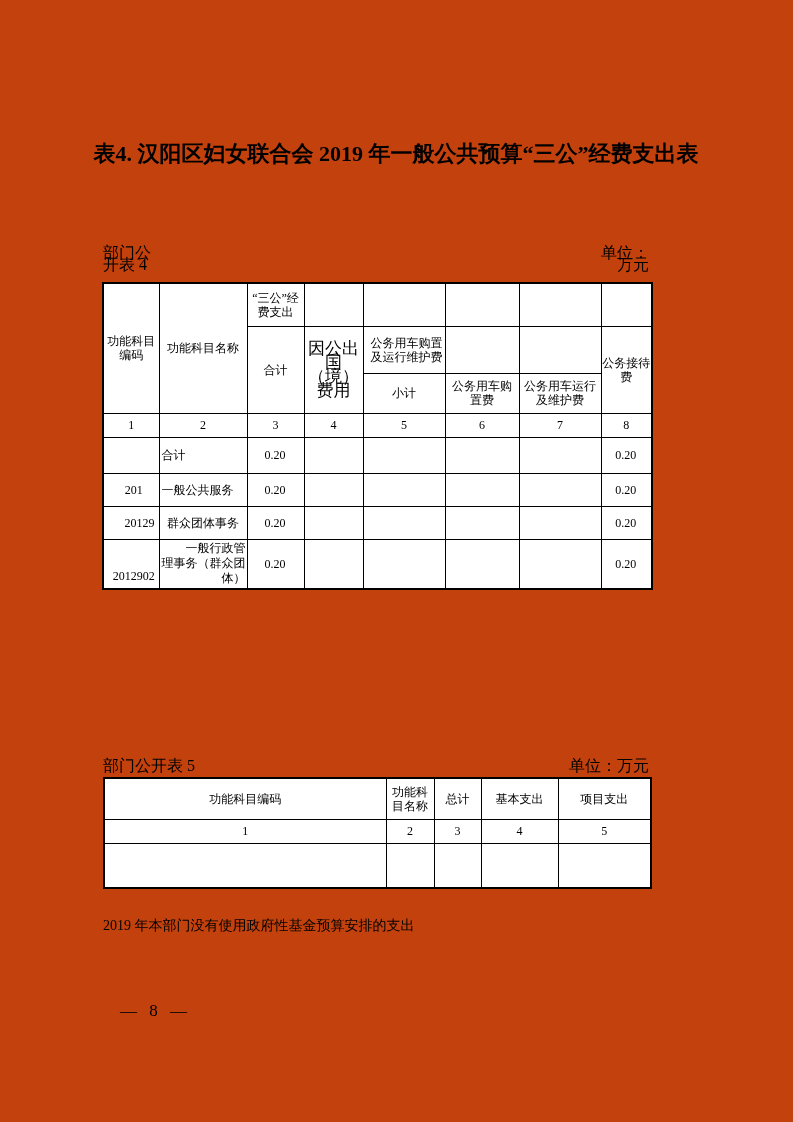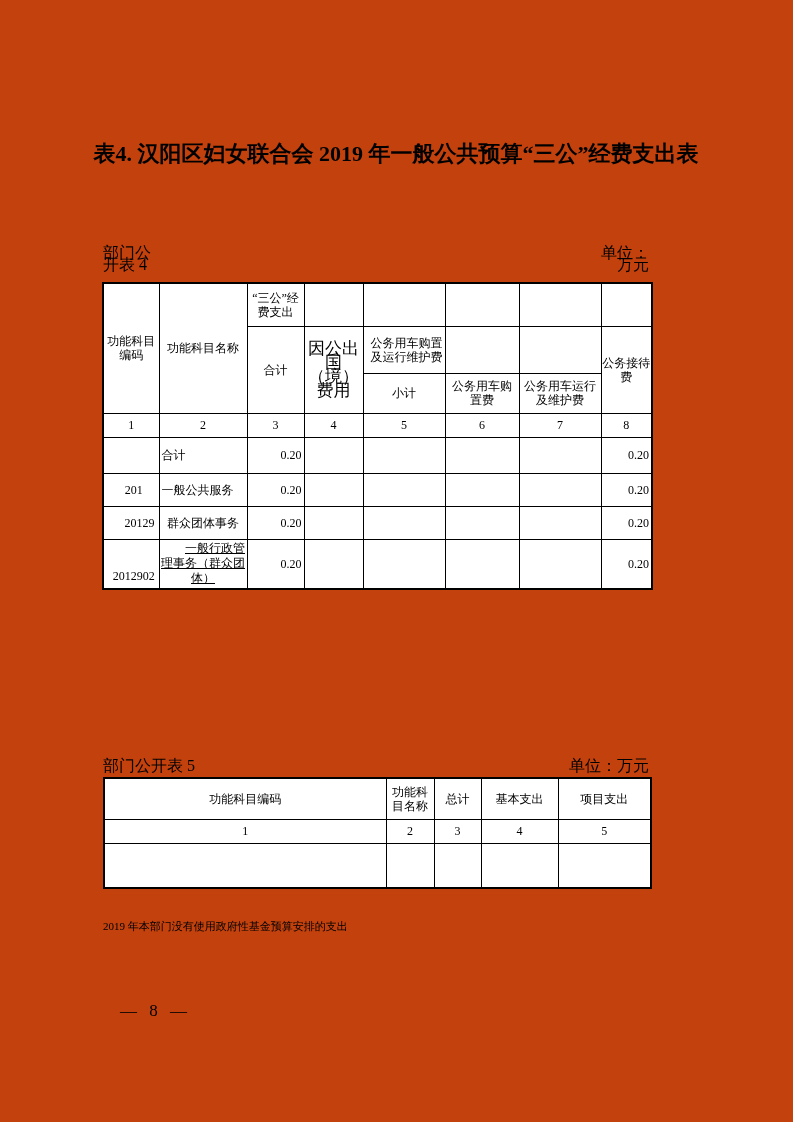--- a/index.html
+++ b/index.html
@@ -47,32 +47,32 @@
   tr.r-h36 { height:36px; }
   tr.r-h33 { height:33px; }
   tr.r-h50 { height:50px; }
   tr.r-h41 { height:41px; }
   tr.r-h45 { height:45px; }
 
   td.veh    { text-align:right; padding:0 2px; }
   td.abroad { font-size:17px; padding:0; }
   td.tight  { padding:0; }
 
-  td.num        { text-align:right; padding-right:2px; }
+  td.num        { padding-right:2px; }
   td.code       { text-align:center;  padding-left:6px; }
   td.code-right { text-align:right; padding-right:4px; }
   td.code-bot   { vertical-align:bottom; padding-bottom:5px; }
   td.name       { text-align:left;  padding-left:2px; }
   td.name-right { text-align:center; padding-right:1px; }
-  td.name-ind   { text-align:center; padding:1px; text-indent:24px; line-height:15px;text-decoration:underline; }
+  td.name-ind   { text-align:right; padding:1px; text-indent:24px; line-height:15px; }
 
   .footnote {
     position:absolute;
     top:918px; left:103px;
-    font-size:11px; line-height:16px;
+    font-size:14px; line-height:16px;
     color:#000;
   }
   .pageno {
     position:absolute;
     top:1001px; left:120px;
     font-size:17px;
     letter-spacing:4px;
     color:#000;
   }
 </style>

